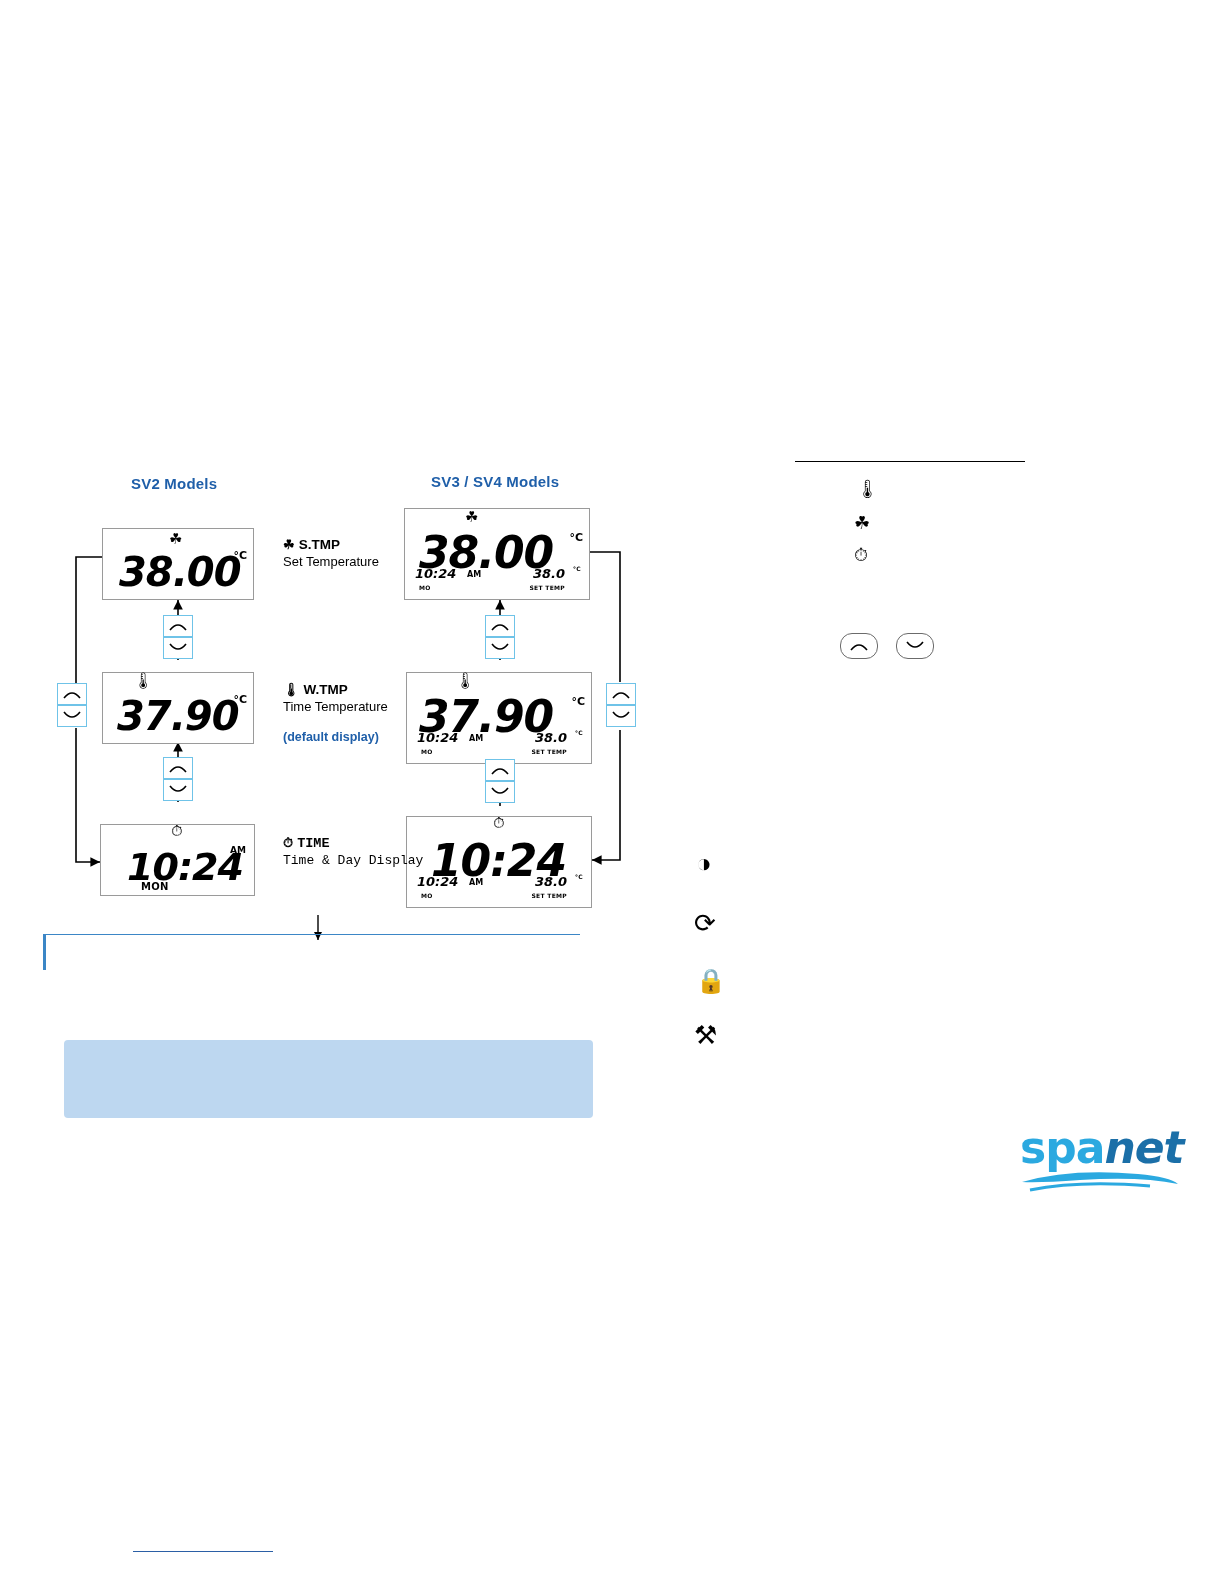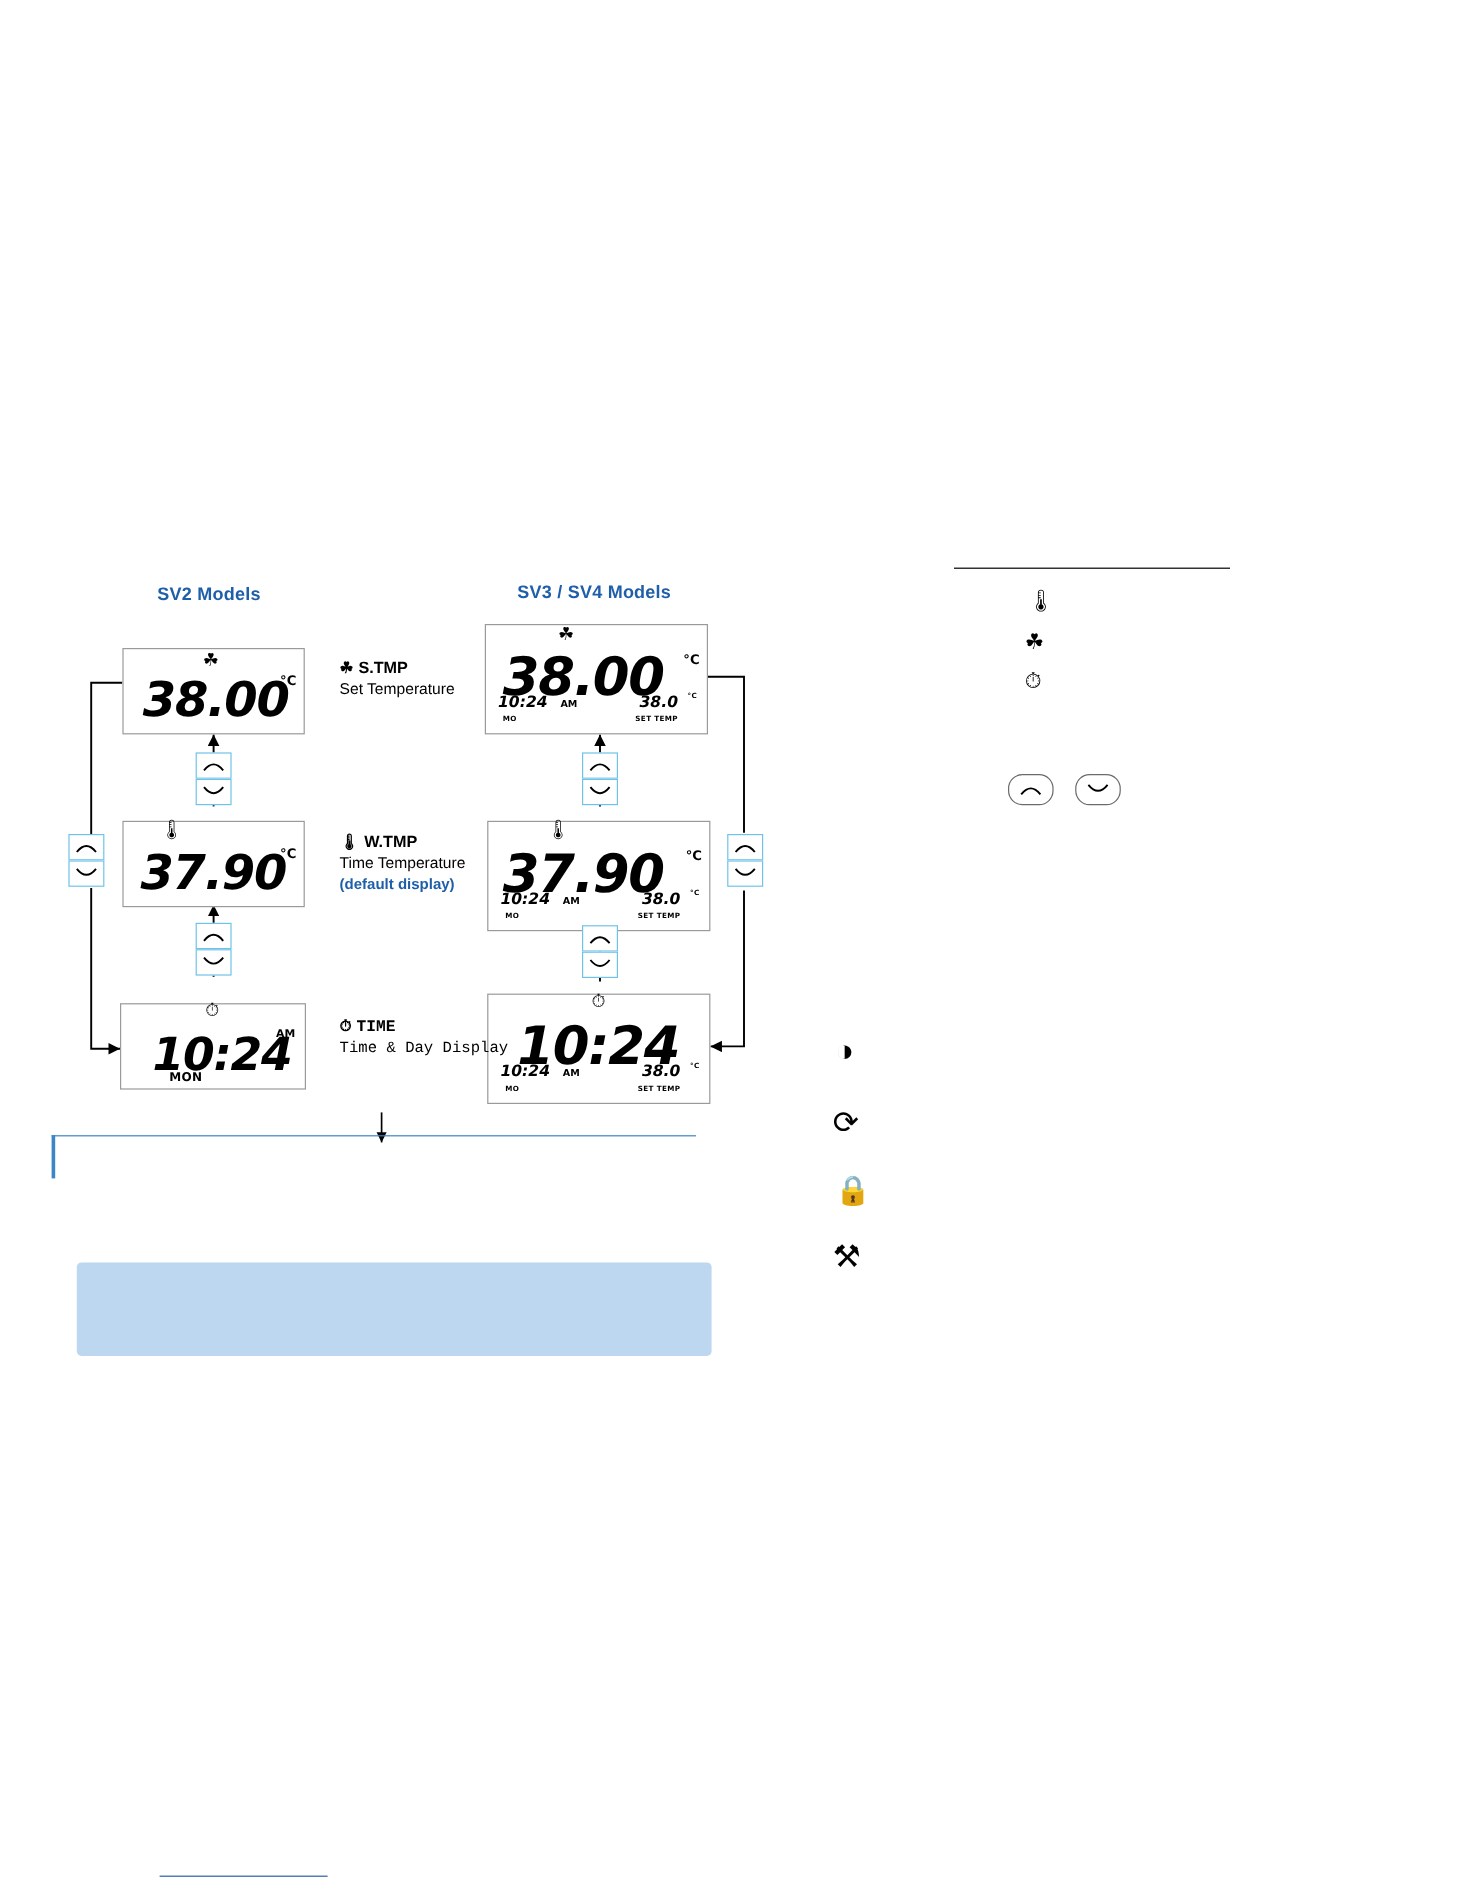--- a/index.html
+++ b/index.html
@@ -10,21 +10,21 @@
   body {
     width: 1225px;
     height: 1585px;
     position: relative;
     font-family: "Liberation Sans", sans-serif;
     color: #000000;
     overflow: hidden;
   }
   .page {
     position: absolute;
-    left: 0; top: 12px;
+    left: 0; top: 0;
     width: 1225px;
     height: 1185px;
   }
 
   
   .col-heading {
     position: absolute;
     font-weight: bold;
     font-size: 15px;
     color: #1F5FA9;
@@ -126,21 +126,21 @@
   .legend-sub {
     font-size: 13px;
     white-space: nowrap;
     margin-top: 2px;
   }
   .legend-note {
     font-size: 12.5px;
     font-weight: bold;
     color: #1F5FA9;
     white-space: nowrap;
-    margin-top: 4px;
+    margin-top: 16px;
   }
   .legend-glyph {
     display: inline-block;
     margin-right: 4px;
     font-size: 13px;
   }
 
   
   .rule {
     position: absolute;
@@ -405,16 +405,23 @@
   </div>
 
   <span class="ricon" style="left:696px; top:850px; font-size:26px;">◑</span>
   <span class="ricon" style="left:694px; top:910px; font-size:26px;">⟳</span>
   <span class="ricon" style="left:696px; top:969px; font-size:24px;">🔒</span>
   <span class="ricon" style="left:694px; top:1022px; font-size:26px;">⚒</span>
 
   <div id="note-box"></div>
   <div id="blue-box"></div>
 
+  <div id="logo">
+    <div class="word"><span>spa</span><span class="net">net</span></div>
+    <svg width="160" height="28" style="position:absolute; left:0; top:44px;">
+      <path d="M2,16 Q50,2 118,8 Q150,11 158,18 Q120,10 60,14 Q20,17 2,16 Z" fill="#2BA9E0"></path>
+      <path d="M10,24 Q60,14 130,20" stroke="#2BA9E0" stroke-width="3" fill="none"></path>
+    </svg>
+  </div>
 
   <div id="bottom-link"></div>
 
 </div>
 
 </body></html>

